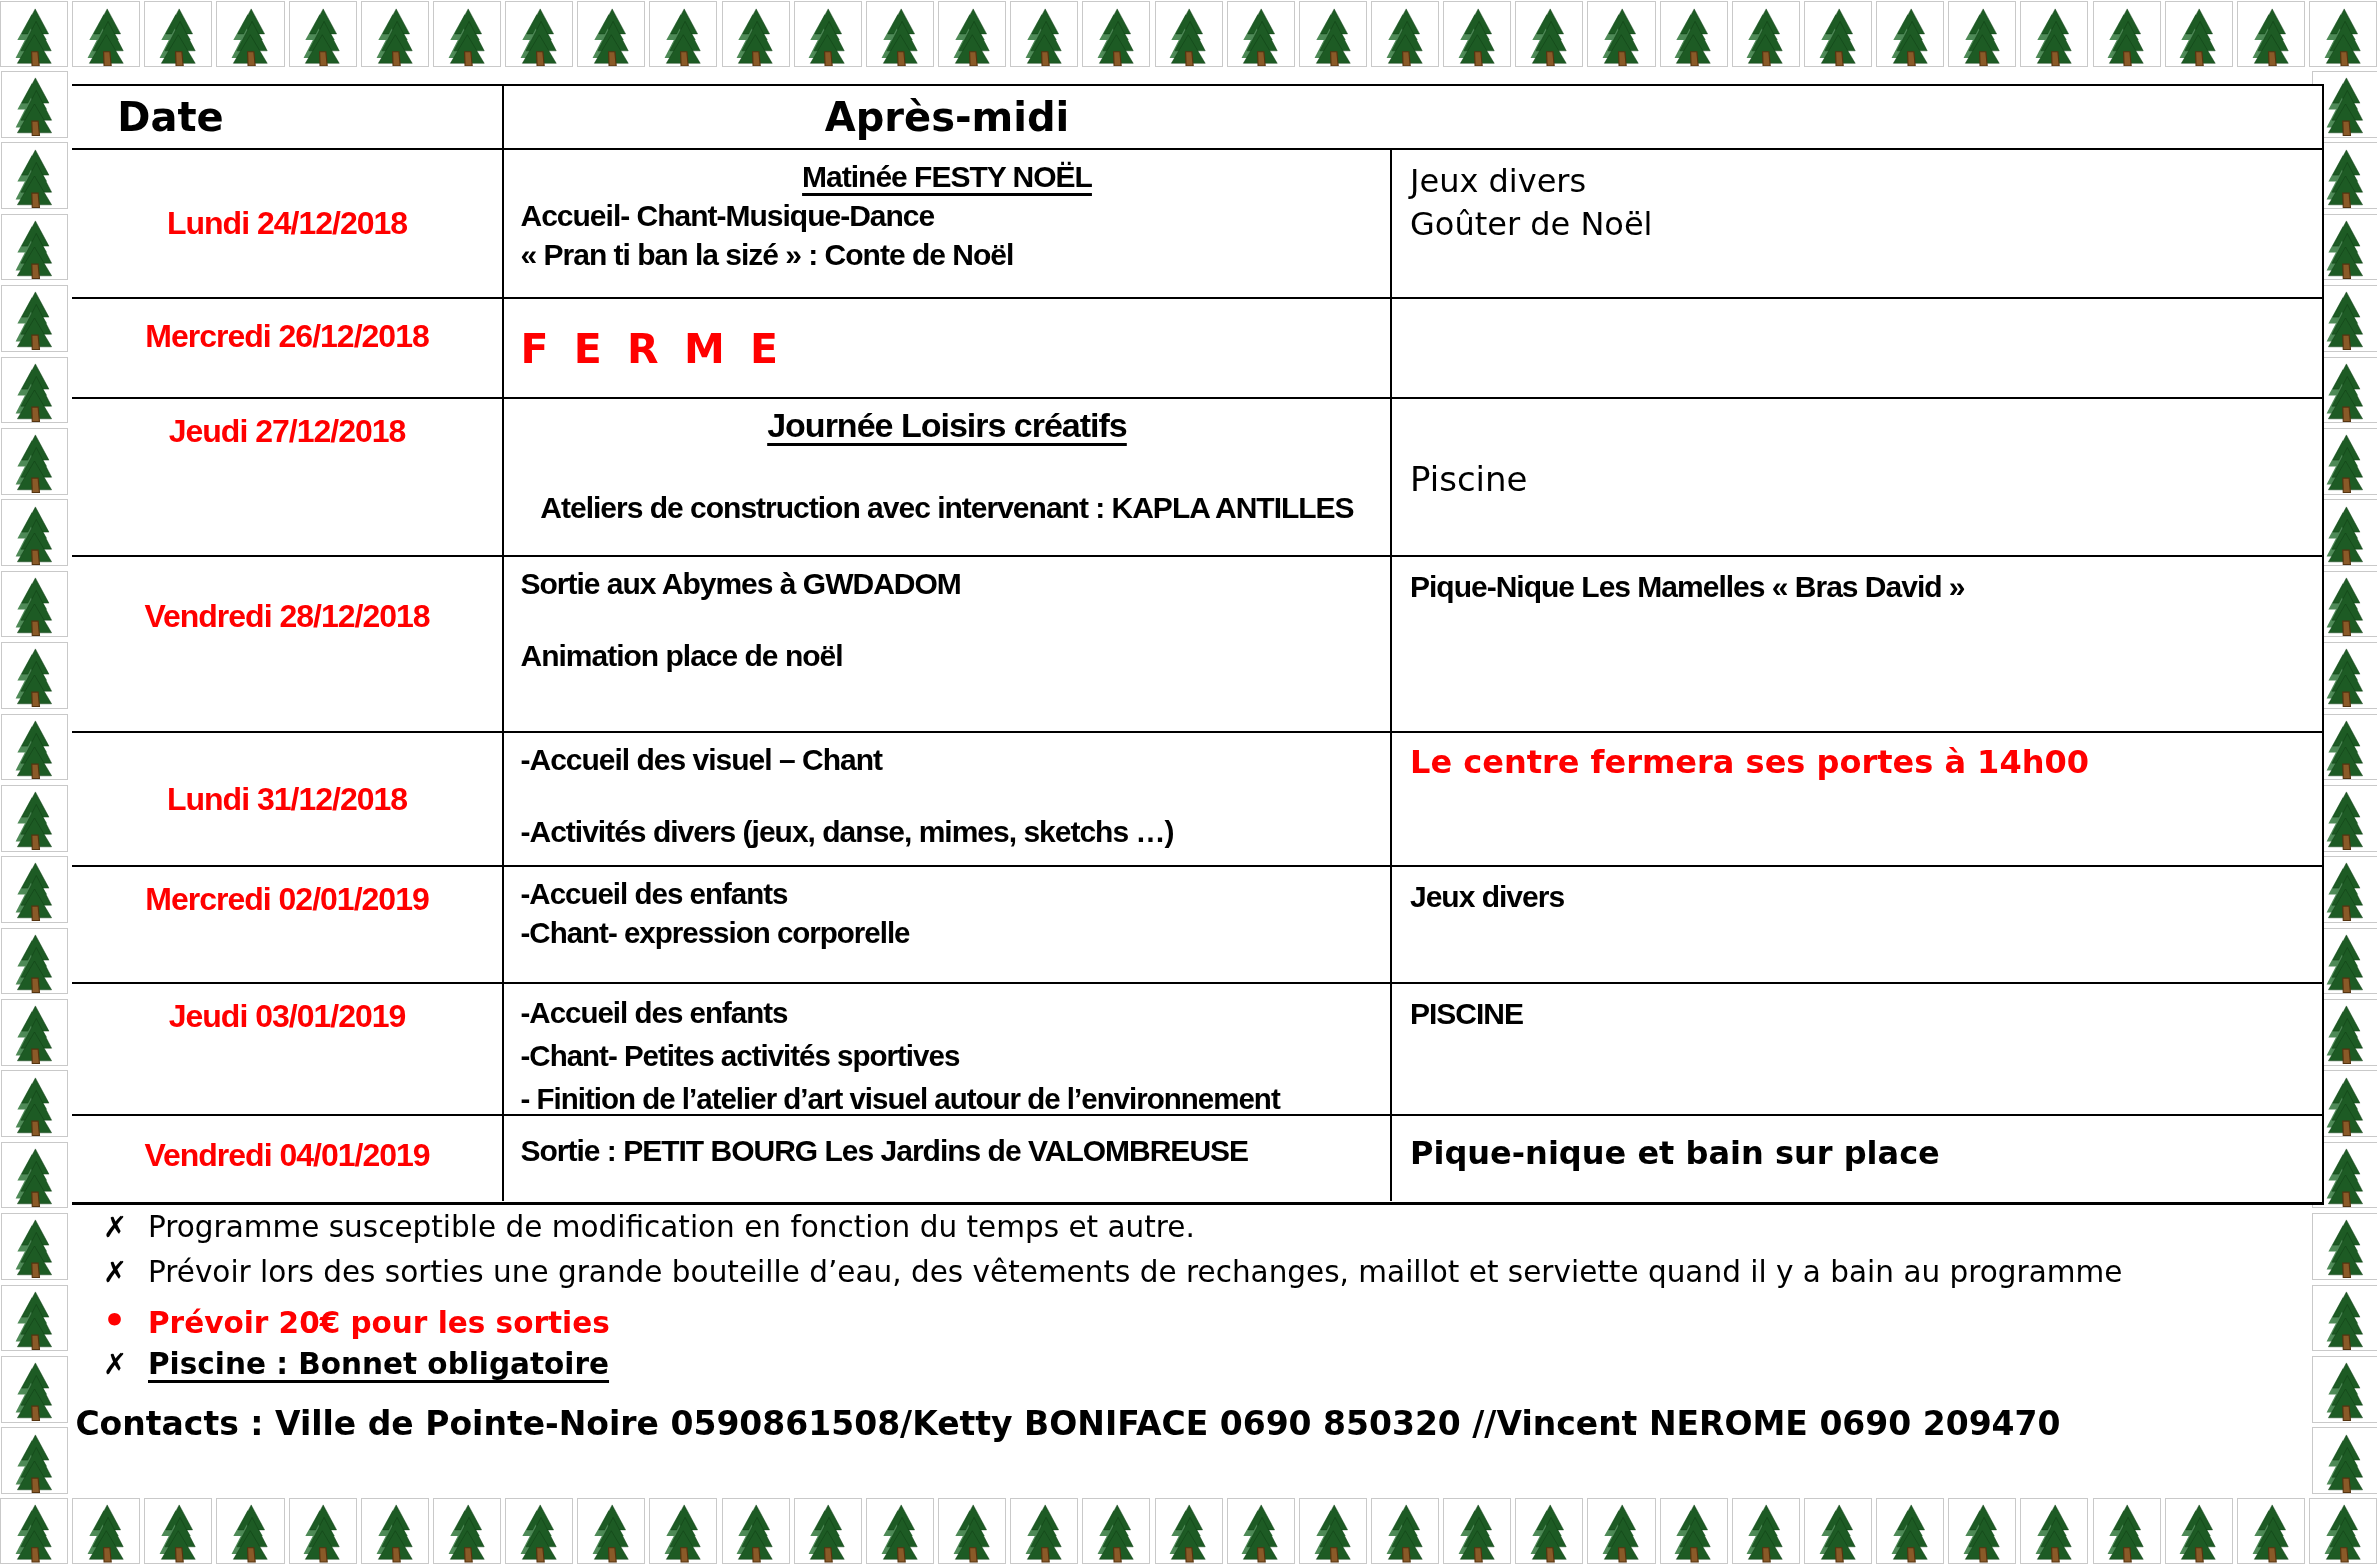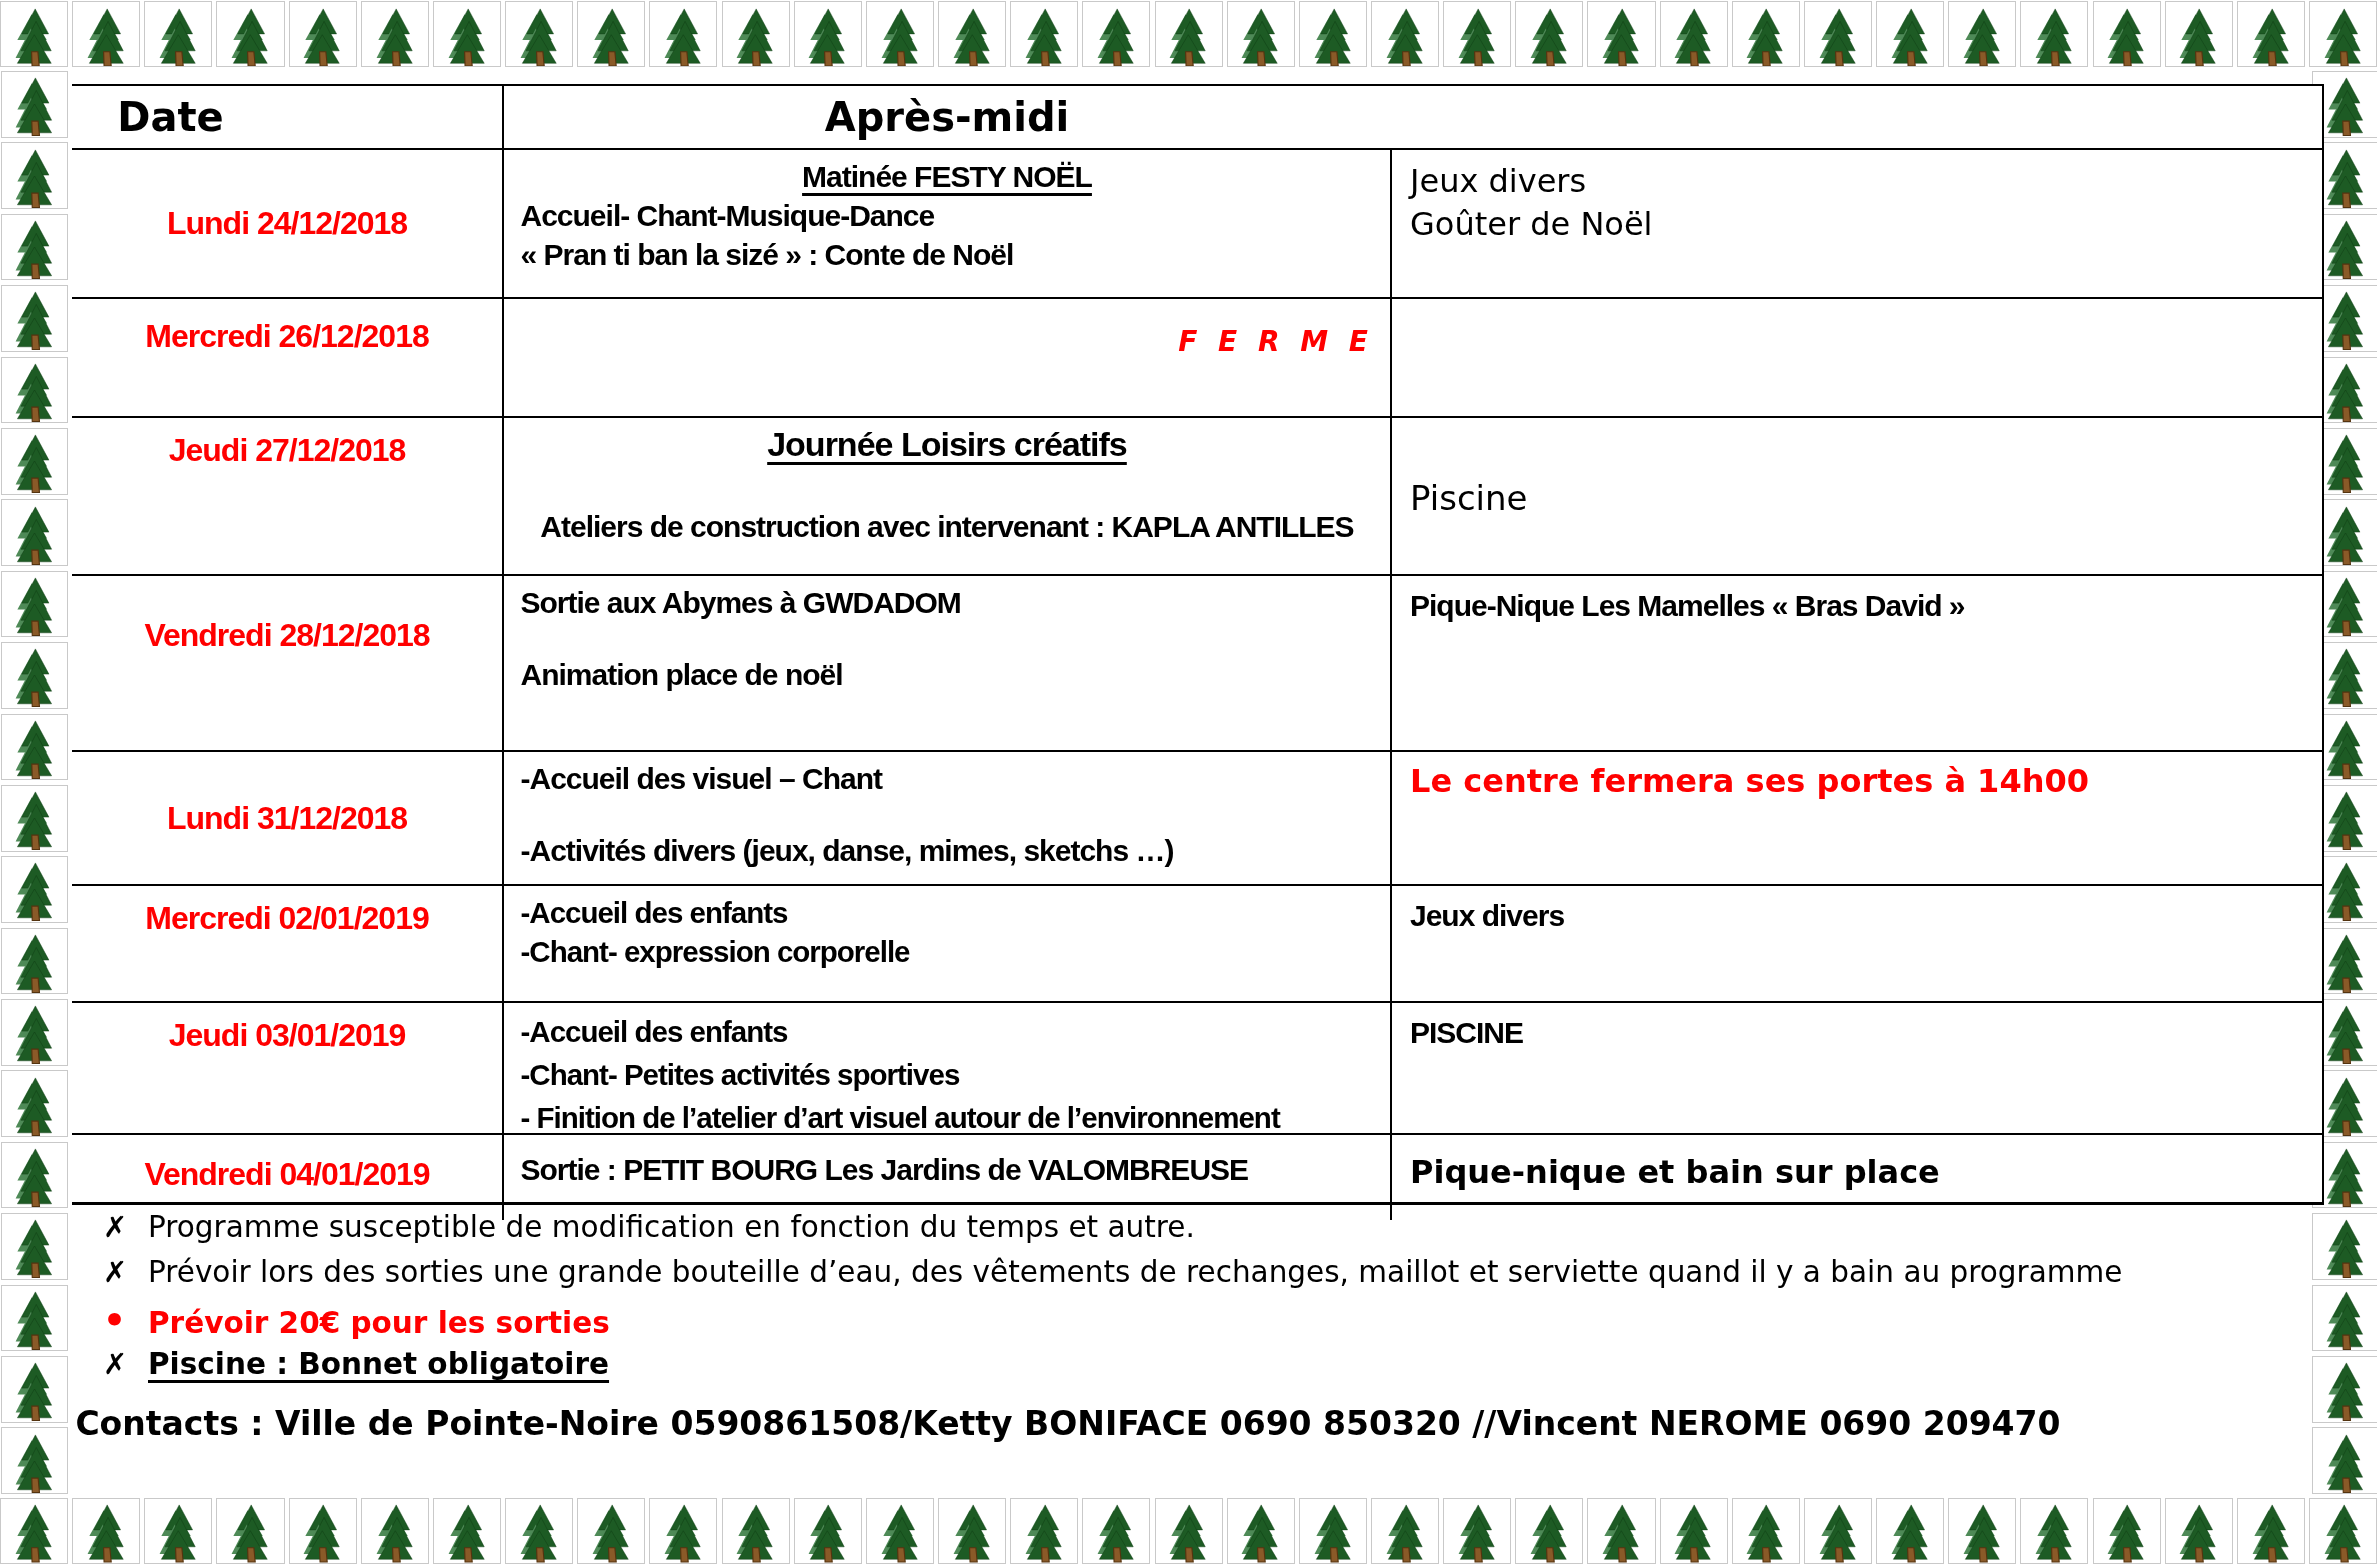--- a/index.html
+++ b/index.html
@@ -35,39 +35,39 @@
     position:absolute;left:72px;top:84px;width:2252px;height:1121px;
     border-top:2.7px solid var(--table-border);
     border-right:2.7px solid var(--table-border);
     border-bottom:3.4px solid var(--table-border);
     background:#fff;
   }
   .row{display:grid;grid-template-columns:430px 888px auto;}
   .row + .row{border-top:2.7px solid var(--table-border);}
   .cell + .cell{border-left:2.7px solid var(--table-border);}
   .r-head{height:62px;}
-  .r1{height:149px;} .r2{height:119px;} .r3{height:158px;} .r4{height:176px;}
+  .r1{height:149px;} .r2{height:100px;} .r3{height:158px;} .r4{height:176px;}
   .r5{height:134px;} .r6{height:117px;} .r7{height:132px;} .r8{height:87px;}
   .head-cell{font-weight:bold;font-size:40px;display:flex;align-items:center;justify-content:center;}
   .head-date{padding-right:233px;}
   
   .narrow{font-family:"Liberation Sans",sans-serif;font-weight:bold;letter-spacing:-1px;}
   .hand{font-family:"DejaVu Sans",sans-serif;}
   .date-cell{color:var(--accent-red);font-size:32px;text-align:center;
     display:flex;justify-content:center;}
   .v-center{align-items:center;}
   .v-top{align-items:flex-start;}
   .pt20{padding-top:13.7px;} .pt28{padding-top:19px;} .pt30{padding-top:20.6px;} .pt60{padding-top:41px;}
   .matin-cell{font-size:30px;padding:6.9px 16.5px 5.5px 16.5px;display:flex;flex-direction:column;}
   .apm-cell{font-size:32px;padding:9.6px 0 5.5px 18px;display:flex;flex-direction:column;}
   .line{line-height:39px;}
   .center-line{text-align:center;}
   .u{text-decoration:underline;text-decoration-thickness:2.7px;text-underline-offset:5.5px;} .gap50{height:33px;} .gap62{height:43px;}
   .ferme{color:var(--accent-red);font-family:"DejaVu Sans",sans-serif;font-weight:bold;
-    font-size:28px;letter-spacing:5.5px;text-align:right;padding-top:19px;font-style:italic;}
+    font-size:41px;letter-spacing:5.5px;text-align:left;padding-top:19px;}
   .alert-red{color:var(--accent-red);font-weight:bold;font-size:32px;line-height:38px;}
   .comic-line{line-height:43px;}
   .big-hand{font-size:34px;}
   .bold{font-weight:bold;}
   
   .notes{position:absolute;left:72px;top:1210px;width:2272px;}
   .note{display:flex;align-items:baseline;}
   .n1,.n2{height:45px;} .n3{height:47px;} .n4{height:47px;}
   .note .bullet{width:76px;padding-left:31px;font-weight:bold;font-size:29px;flex:0 0 auto;}
   .note .bullet.red-dot{color:var(--accent-red);font-size:36px;}

